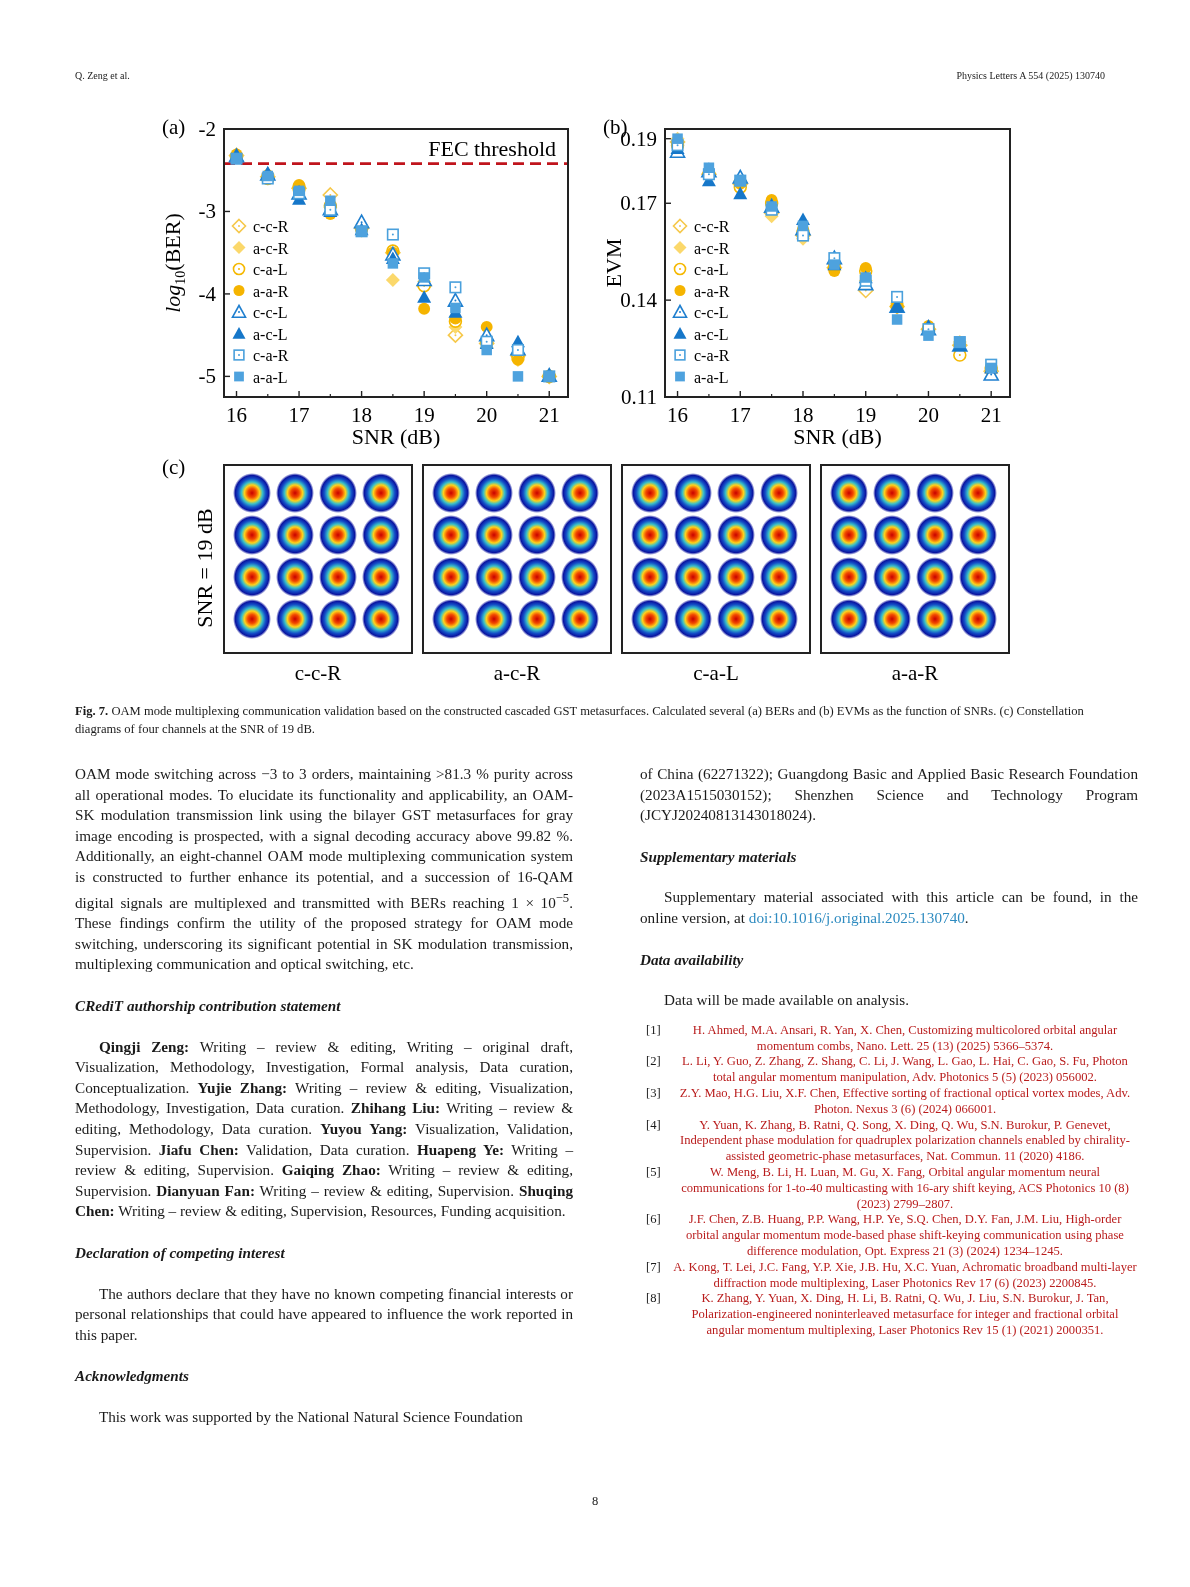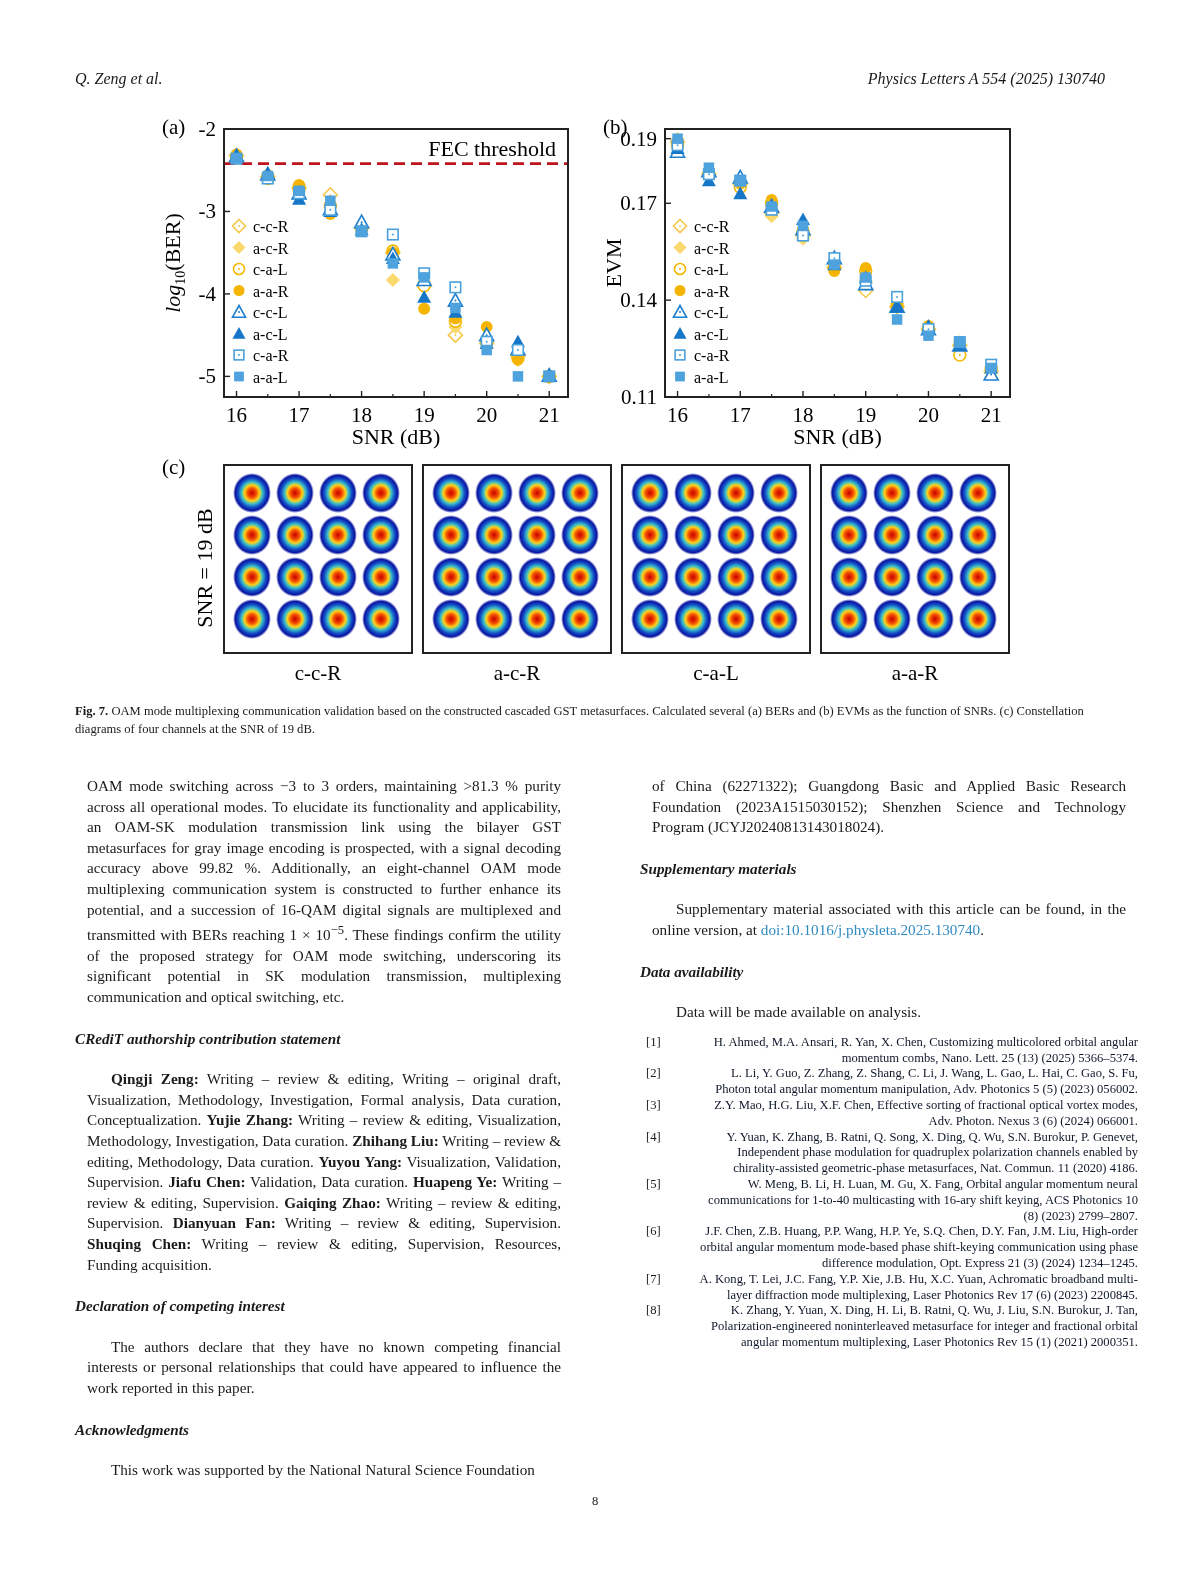--- a/index.html
+++ b/index.html
@@ -1,33 +1,33 @@
 <!DOCTYPE html>
 <html><head>
 <meta charset="utf-8">
 <style>
   html,body{margin:0;padding:0;background:#fff;}
   body{width:1190px;height:1587px;position:relative;font-family:"Liberation Serif","DejaVu Serif",serif;color:#1a1a1a;overflow:hidden;}
-  .hdr{position:absolute;top:70px;font-style:italic;font-size:16px;}
+  .hdr{position:absolute;top:70px;font-size:10px;}
   .hdr.left{left:75px;}
   .hdr.right{right:85px;}
   #fig{position:absolute;left:150px;top:108px;width:880px;height:590px;}
   .caption{position:absolute;left:75px;top:702px;width:1030px;font-size:12.6px;line-height:18px;}
   .caption b{font-weight:bold;}
   .col{position:absolute;width:498px;font-size:15.2px;line-height:20.6px;text-align:justify;}
   .col.left{left:75px;top:764px;}
   .col.right{left:640px;top:764px;width:498px;}
-  .col p{margin:12px;}
+  .col p{margin:0;}
   .indent{text-indent:24px;}
   .sec{font-weight:bold;margin:21px 0 20px 0 !important;font-style:italic;}
   .link{color:#2e8bc0;}
   .refs{font-size:12.6px;line-height:15.8px;margin-top:12px;}
   .ref{display:flex;margin-bottom:0;}
   .ref .num{width:32px;flex:none;color:#1a1a1a;padding-left:6px;box-sizing:border-box;}
-  .ref .txt{color:#0f172a;text-align:right;margin-left:27px;}
+  .ref .txt{color:#b91c1c;text-align:center;}
   .pageno{position:absolute;top:1494px;left:0;width:1190px;text-align:center;font-size:12.5px;}
   svg text{font-family:"Liberation Serif","DejaVu Serif",serif;}
 </style>
 </head>
 <body>
 
 <div class="hdr left">Q. Zeng et al.</div>
 <div class="hdr right">Physics Letters A 554 (2025) 130740</div>
 
 <svg id="fig" viewBox="0 0 880 590" xmlns="http://www.w3.org/2000/svg">
@@ -504,21 +504,21 @@
   <p class="indent" id="credit"><b>Qingji Zeng:</b><span> Writing – review &amp; editing, Writing – original draft, Visualization, Methodology, Investigation, Formal analysis, Data curation, Conceptualization. </span><b>Yujie Zhang:</b><span> Writing – review &amp; editing, Visualization, Methodology, Investigation, Data curation. </span><b>Zhihang Liu:</b><span> Writing – review &amp; editing, Methodology, Data curation. </span><b>Yuyou Yang:</b><span> Visualization, Validation, Supervision. </span><b>Jiafu Chen:</b><span> Validation, Data curation. </span><b>Huapeng Ye:</b><span> Writing – review &amp; editing, Supervision. </span><b>Gaiqing Zhao:</b><span> Writing – review &amp; editing, Supervision. </span><b>Dianyuan Fan:</b><span> Writing – review &amp; editing, Supervision. </span><b>Shuqing Chen:</b><span> Writing – review &amp; editing, Supervision, Resources, Funding acquisition.</span></p>
   <p class="sec">Declaration of competing interest</p>
   <p class="indent">The authors declare that they have no known competing financial interests or personal relationships that could have appeared to influence the work reported in this paper.</p>
   <p class="sec">Acknowledgments</p>
   <p class="indent">This work was supported by the National Natural Science Foundation</p>
 </div>
 
 <div class="col right">
   <p>of China (62271322); Guangdong Basic and Applied Basic Research Foundation (2023A1515030152); Shenzhen Science and Technology Program (JCYJ20240813143018024).</p>
   <p class="sec">Supplementary materials</p>
-  <p class="indent"><span>Supplementary material associated with this article can be found, in the online version, at </span><a class="link">doi:10.1016/j.physleta.2025.130740</a><span>.</span></p>
+  <p class="indent"><span>Supplementary material associated with this article can be found, in the online version, at </span><a class="link">doi:10.1016/j.original.2025.130740</a><span>.</span></p>
   <p class="sec">Data availability</p>
   <p class="indent">Data will be made available on analysis.</p>
   <div class="refs" id="refs">
       <div class="ref">
         <span class="num">[1]</span>
         <a class="txt">H. Ahmed, M.A. Ansari, R. Yan, X. Chen, Customizing multicolored orbital angular momentum combs, Nano. Lett. 25 (13) (2025) 5366–5374.</a>
       </div>
       <div class="ref">
         <span class="num">[2]</span>
         <a class="txt">L. Li, Y. Guo, Z. Zhang, Z. Shang, C. Li, J. Wang, L. Gao, L. Hai, C. Gao, S. Fu, Photon total angular momentum manipulation, Adv. Photonics 5 (5) (2023) 056002.</a>

